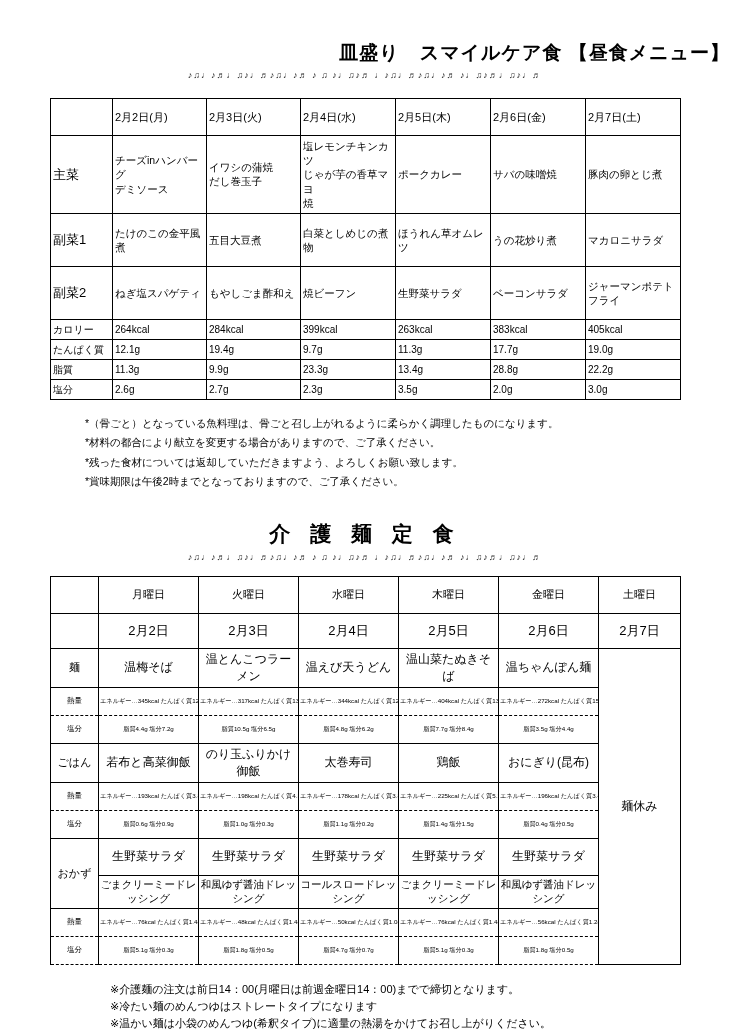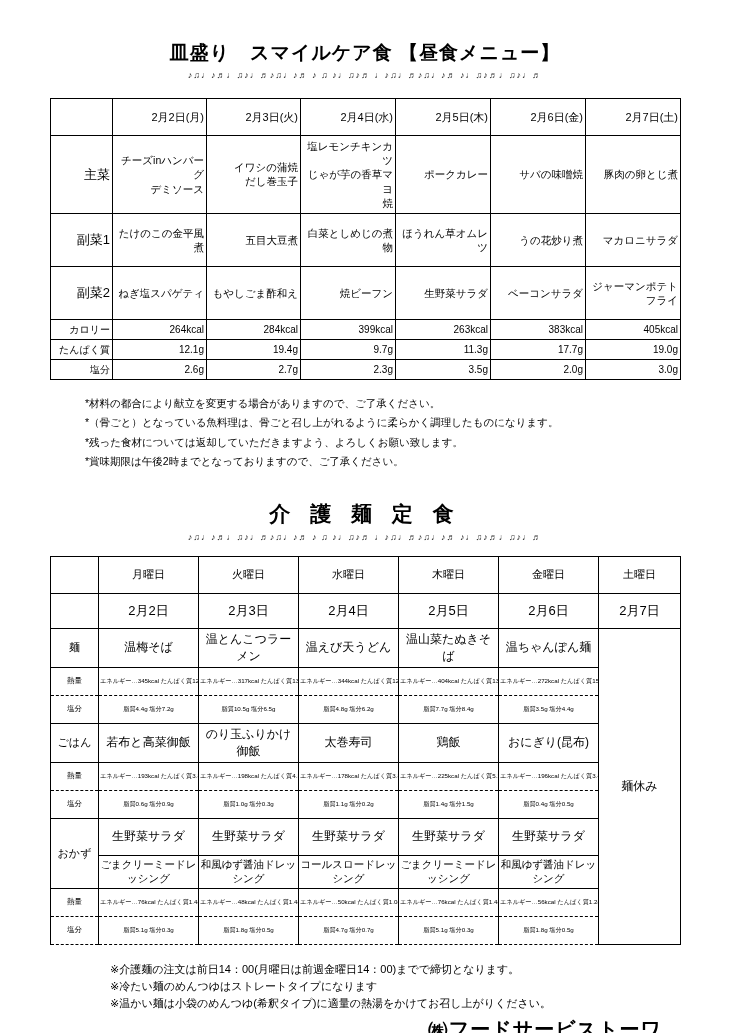--- a/index.html
+++ b/index.html
@@ -17,21 +17,21 @@
   }
   .page {
     position: relative;
     width: 730px;
     height: 1033px;
     box-sizing: border-box;
   }
 
   
   .title1 {
-    text-align: center;
+    text-align: right;
     font-size: 19px;
     font-weight: bold;
     letter-spacing: 1px;
     margin-top: 40px;
   }
   .note-deco {
     text-align: center;
     font-size: 9px;
     letter-spacing: 1px;
     color: #222;
@@ -48,21 +48,21 @@
   }
   table {
     border-collapse: collapse;
     table-layout: fixed;
   }
   .tbl1 {
     width: 630px;
   }
   .tbl1 td {
     border: 1px solid #000;
-    text-align: right;
+    text-align: left;
     vertical-align: middle;
     font-size: 10.5px;
     line-height: 1.35;
     padding: 3px 2px;
   }
   .tbl1 .hdr {
     height: 30px;
     font-size: 11px;
   }
   .tbl1 .rowlabel {
@@ -251,35 +251,44 @@
         <tr class="nutri">
           <td class="nutlabel">たんぱく質</td>
           <td>12.1g</td>
           <td>19.4g</td>
           <td>9.7g</td>
           <td>11.3g</td>
           <td>17.7g</td>
           <td>19.0g</td>
         </tr>
         <tr class="nutri">
+          <td class="nutlabel">脂質</td>
+          <td>11.3g</td>
+          <td>9.9g</td>
+          <td>23.3g</td>
+          <td>13.4g</td>
+          <td>28.8g</td>
+          <td>22.2g</td>
+        </tr>
+        <tr class="nutri">
           <td class="nutlabel">塩分</td>
           <td>2.6g</td>
           <td>2.7g</td>
           <td>2.3g</td>
           <td>3.5g</td>
           <td>2.0g</td>
           <td>3.0g</td>
         </tr>
       </tbody>
     </table>
   </div>
 
   <div class="notes">
+    <div>*（骨ごと）となっている魚料理は、骨ごと召し上がれるように柔らかく調理したものになります。</div>
     <div>*材料の都合により献立を変更する場合がありますので、ご了承ください。</div>
-    <div>*（骨ごと）となっている魚料理は、骨ごと召し上がれるように柔らかく調理したものになります。</div>
     <div>*残った食材については返却していただきますよう、よろしくお願い致します。</div>
     <div>*賞味期限は午後2時までとなっておりますので、ご了承ください。</div>
   </div>
 
   <div class="title2">介 護 麺 定 食</div>
   <div class="note-deco">♪♫♩♪♬♩♫♪♩♬♪♫♩♪♬ ♪ ♫ ♪♩♫♪♬ ♩♪♫♩♬♪♫♩♪♬ ♪♩♫♪♬♩♫♪♩♬</div>
 
   <div class="tbl2-wrap">
     <table class="tbl2">
       <colgroup>

